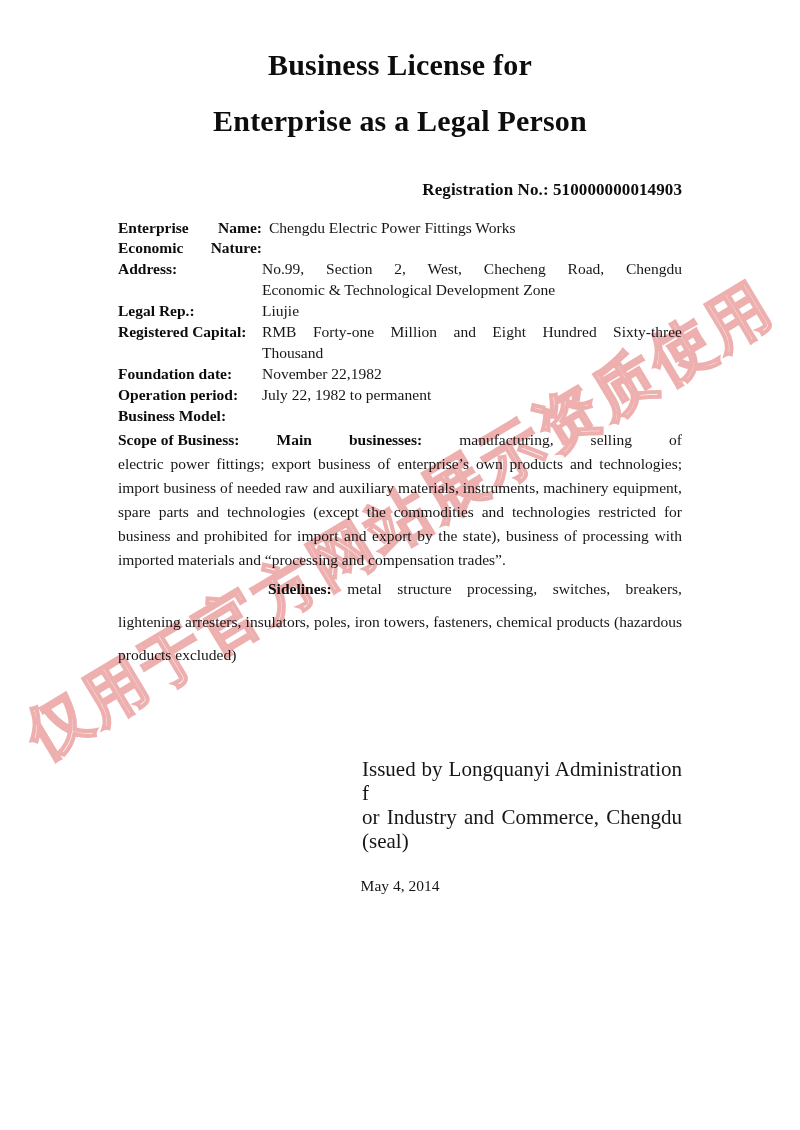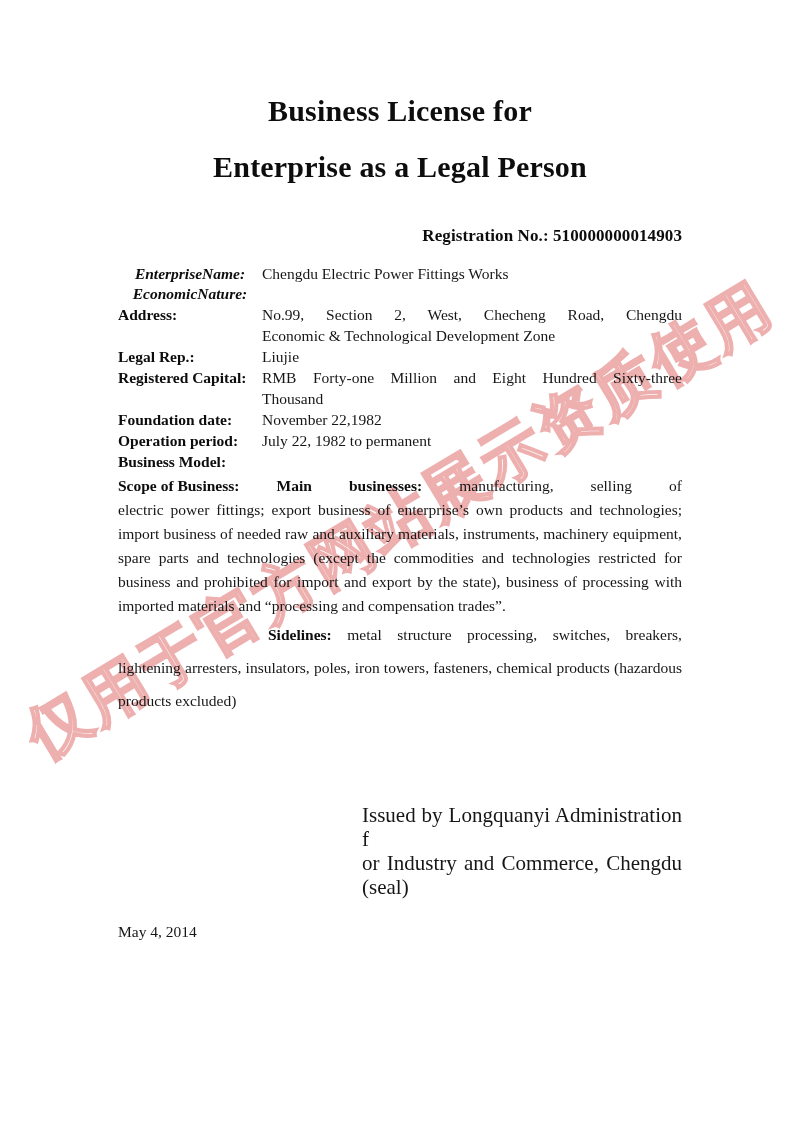--- a/index.html
+++ b/index.html
@@ -26,21 +26,21 @@
 
   .content {
     position: absolute;
     left: 118px;
     top: 0;
     width: 564px;
   }
 
   
   .title-block {
-    padding-top: 96px;
+    padding-top: 50px;
     text-align: center;
   }
   .doc-title {
     font-size: 30px;
     font-weight: bold;
     letter-spacing: 0.2px;
     line-height: 1.0;
     color: #0d0d0d;
   }
   .doc-title.line2 {
@@ -70,23 +70,22 @@
     flex: 0 0 144px;
     width: 144px;
     font-weight: bold;
     white-space: nowrap;
     color: #0d0d0d;
     font-size: 15.5px;
   }
   
   .field-label.spread {
     display: flex;
-    justify-content: center;
-    padding-right: 0;
-    font-style: italic;
+    justify-content: space-between;
+    padding-right: 7px;
   }
   .field-label.spread .lw { display: inline-block; }
 
   .field-value {
     flex: 1 1 auto;
     color: #161616;
     font-size: 15.5px;
   }
   .field-value .cont {
     display: block;
@@ -128,21 +127,21 @@
     margin-left: auto;
     font-size: 21px;
     line-height: 24px;
     text-align: justify;
     text-align-last: justify;
     color: #161616;
   }
   .issuer .l1, .issuer .l2 { display: block; }
   .issue-date {
     margin-top: 24px;
-    text-align: left;
+    text-align: center;
     font-size: 15.5px;
     color: #161616;
   }
 
   
   .watermark {
     position: absolute;
     left: 50%;
     top: 520px;
     transform: translate(-50%, -50%) rotate(-31deg);

